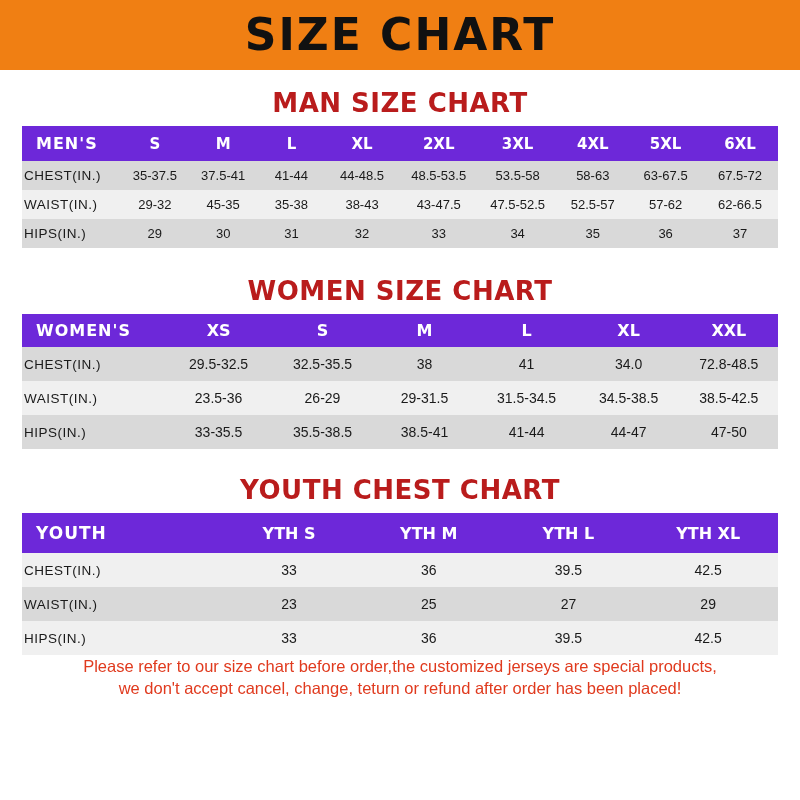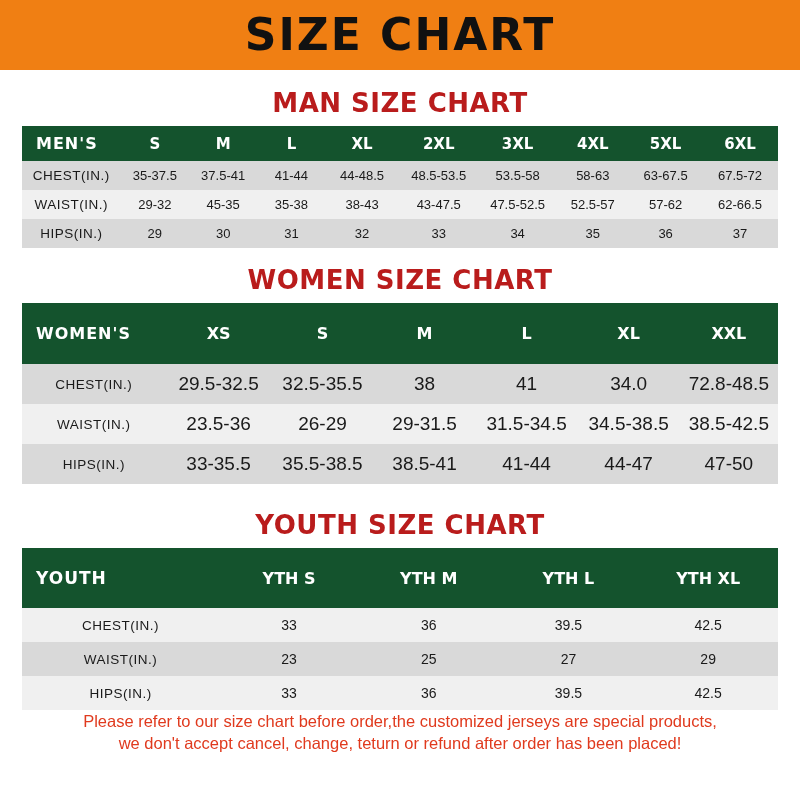--- a/index.html
+++ b/index.html
@@ -43,31 +43,31 @@
   }
   .section-title {
     text-align: center;
     font-family: "DejaVu Sans", sans-serif;
     font-weight: bold;
     font-size: 26px;
     color: #b91c1c;
     letter-spacing: 0.5px;
   }
   .t-man { margin-top: 18px; }
-  .t-women { margin-top: 17px; }
+  .t-women { margin-top: 28px; }
   .t-youth { margin-top: 26px; }
 
   table.size-table {
     width: 100%;
     border-collapse: collapse;
     margin-top: 8px;
     table-layout: fixed;
   }
   table.size-table thead tr {
-    background: #14532d;
+    background: #6d28d9;
   }
   table.size-table thead th {
     color: #ffffff;
     font-family: "DejaVu Sans", sans-serif;
     font-weight: bold;
     font-size: 15px;
     padding: 8px 2px;
     text-align: center;
   }
   table.size-table thead th.row-label-head {
@@ -77,36 +77,36 @@
     font-size: 16px;
   }
   table.size-table tbody td {
     text-align: center;
     font-size: 13px;
     color: #1a1a1a;
     padding: 7px 2px;
     font-family: "Liberation Sans", sans-serif;
   }
   table.size-table tbody td.row-label {
-    text-align: center;
+    text-align: left;
     font-size: 13.5px;
     letter-spacing: 0.5px;
   }
   table.size-table tbody tr.odd { background: #d9d9d9; }
   table.size-table tbody tr.even { background: #f0f0f0; }
 
   
-  table.youth-table thead th { font-size: 16px; padding: 20px 2px; }
+  table.youth-table thead th { font-size: 16px; padding: 10px 2px; }
   table.youth-table thead th.row-label-head { font-size: 17px; }
   table.youth-table tbody td { font-size: 14px; padding: 9px 2px; }
 
   
-  table.women-table thead th { font-size: 16px; padding: 21px 2px; margin-top: 16px; }
+  table.women-table thead th { font-size: 16px; padding: 7px 2px; margin-top: 16px; }
   table.women-table thead th.row-label-head { font-size: 16px; }
-  table.women-table tbody td { font-size: 19px; padding: 9px 2px; }
+  table.women-table tbody td { font-size: 14px; padding: 9px 2px; }
 
   .notice {
     margin-top: 0;
     text-align: center;
     color: #e03a1e;
     font-size: 16.5px;
     line-height: 1.35;
     font-family: "Liberation Sans", sans-serif;
     padding: 0 6px;
   }
@@ -237,21 +237,21 @@
           <td>33-35.5</td>
           <td>35.5-38.5</td>
           <td>38.5-41</td>
           <td>41-44</td>
           <td>44-47</td>
           <td>47-50</td>
         </tr>
       </tbody>
     </table>
 
-    <div class="section-title t-youth">YOUTH SIZE CHART</div>
+    <div class="section-title t-youth">YOUTH CHEST CHART</div>
     <table class="size-table youth-table">
       <colgroup>
         <col style="width:24%">
           <col style="width:17%">
           <col style="width:17%">
           <col style="width:17%">
           <col style="width:17%">
       </colgroup>
       <thead>
         <tr>

